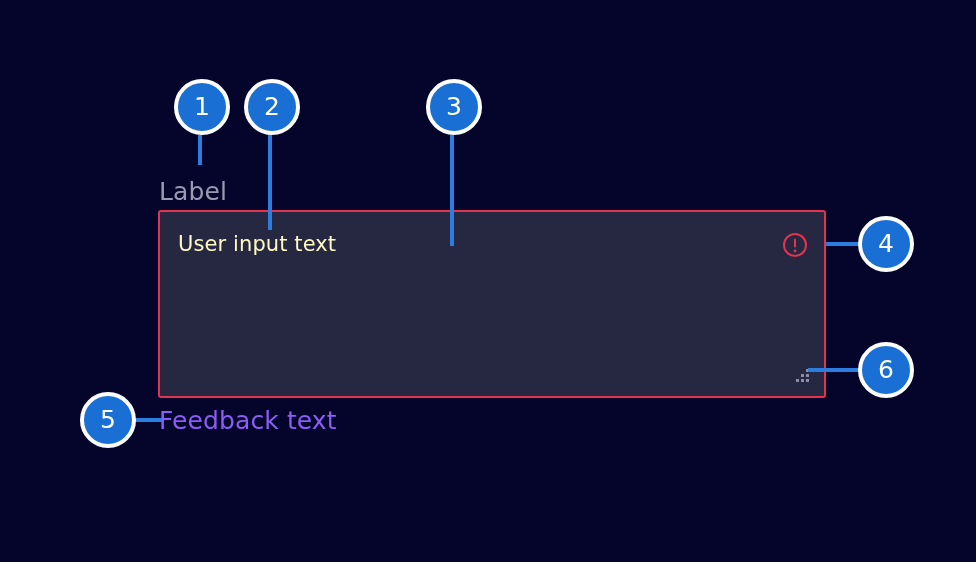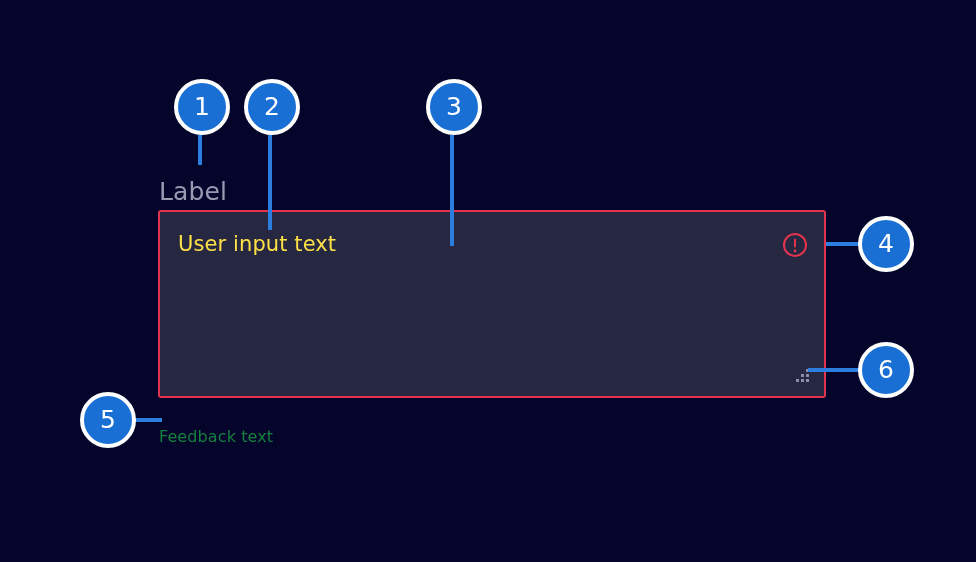--- a/index.html
+++ b/index.html
@@ -45,21 +45,21 @@
     border: 2px solid #e3344f;
     border-radius: 3px;
   }
 
   .textarea-value {
     position: absolute;
     left: 18px;
     top: 18px;
     font-size: 21px;
     line-height: 28px;
-    color: #fde047;
+    color: #fef9c3;
     letter-spacing: 0.1px;
     white-space: nowrap;
   }
 
   .error-icon {
     position: absolute;
     right: 16px;
     top: 20px;
     width: 26px;
     height: 26px;
@@ -69,24 +69,24 @@
     position: absolute;
     right: 12px;
     bottom: 10px;
     width: 20px;
     height: 20px;
   }
 
   .feedback-text {
     position: absolute;
     left: 159px;
-    top: 423px;
-    font-size: 16px;
+    top: 407px;
+    font-size: 25px;
     line-height: 28px;
-    color: #15803d;
+    color: #8b5cf6;
     letter-spacing: 0.1px;
     white-space: nowrap;
   }
 
   
   .callout {
     position: absolute;
     width: 56px;
     height: 56px;
     border-radius: 50%;

